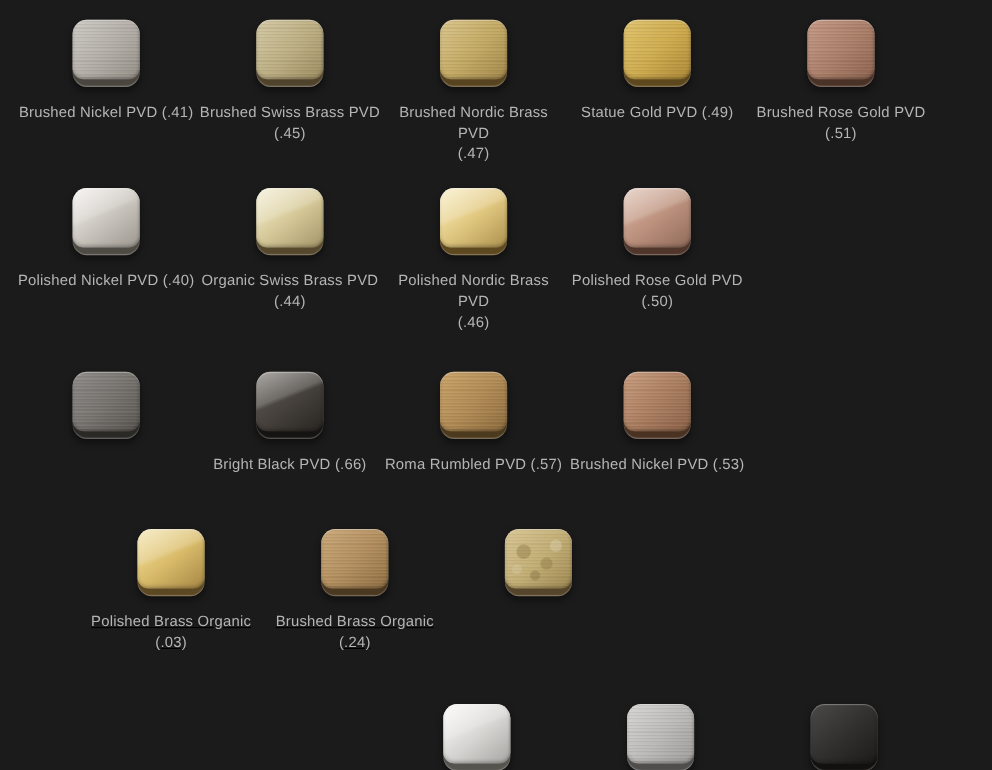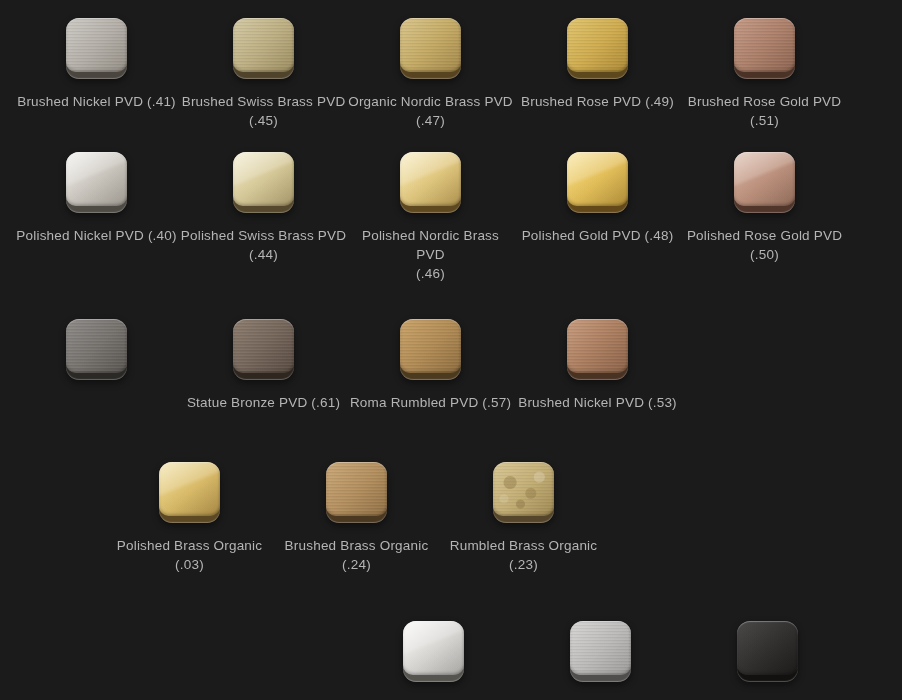--- a/index.html
+++ b/index.html
@@ -4,21 +4,21 @@
 <style>
   html,body{margin:0;padding:0;}
   body{
     width:902px;height:700px;overflow:hidden;
     background:var(--bg,#1b1b1c);
     font-family:"Liberation Sans", sans-serif;
   }
   .wrap{width:902px;height:700px;padding-top:18px;box-sizing:border-box;}
   .row{display:flex;}
   .row-1,.row-2,.row-3{padding-left:13px;}
-  .row-4{padding-left:106px;}
+  .row-4{padding-left:72px;text-decoration:underline;}
   .row-5{padding-left:350px;}
   .row-1{margin-bottom:22px;}
   .row-2{margin-bottom:36px;}
   .row-3{margin-bottom:31px;}
   .row-4{margin-bottom:47px;}
   .cell{flex:0 0 167px;width:167px;text-align:center;cursor:pointer;}
   .swatch{
     position:relative;width:61px;height:61px;margin:0 auto 13px;
     border-radius:13px;background:var(--edge);
     box-shadow:inset 0 -1px 1px rgba(255,255,255,.28), 0 3px 7px rgba(0,0,0,.45);
@@ -73,63 +73,59 @@
     <div class="swatch f-brushed" style="--c1: #cdcac5; --c2: #b3aea7; --c3: #938d85; --edge: #4a463f;"></div>
     <div class="label">Brushed Nickel PVD (.41)</div>
   </div>
       <div class="cell">
     <div class="swatch f-brushed" style="--c1: #d3c9a4; --c2: #bcae82; --c3: #9c8c60; --edge: #4f432c;"></div>
     <div class="label">Brushed Swiss Brass PVD
 (.45)</div>
   </div>
       <div class="cell">
     <div class="swatch f-brushed" style="--c1: #d9c58b; --c2: #c3a964; --c3: #a2874a; --edge: #57431f;"></div>
-    <div class="label">Organic Nordic Brass PVD
+    <div class="label">Brushed Nordic Brass PVD
 (.47)</div>
   </div>
       <div class="cell">
     <div class="swatch f-brushed" style="--c1: #e0c46e; --c2: #ceab4e; --c3: #ab8836; --edge: #5d471c;"></div>
-    <div class="label">Brushed Rose PVD (.49)</div>
+    <div class="label">Statue Gold PVD (.49)</div>
   </div>
       <div class="cell">
     <div class="swatch f-brushed" style="--c1: #c49a86; --c2: #ab7f69; --c3: #8c6350; --edge: #4b3226;"></div>
     <div class="label">Brushed Rose Gold PVD (.51)</div>
   </div>
     </div>
   <div class="row row-2">
       <div class="cell">
     <div class="swatch f-polished" style="--c1: #eceae6; --c2: #c9c4bc; --c3: #a8a29a; --edge: #4e4a44;"></div>
     <div class="label">Polished Nickel PVD (.40)</div>
   </div>
       <div class="cell">
     <div class="swatch f-polished" style="--c1: #eee6c2; --c2: #d5c795; --c3: #b0a070; --edge: #55482c;"></div>
-    <div class="label">Polished Swiss Brass PVD
+    <div class="label">Organic Swiss Brass PVD
 (.44)</div>
   </div>
       <div class="cell">
     <div class="swatch f-polished" style="--c1: #f5e5ac; --c2: #e0c67c; --c3: #b99c54; --edge: #5e481f;"></div>
     <div class="label">Polished Nordic Brass PVD
 (.46)</div>
-  </div>
-      <div class="cell">
-    <div class="swatch f-polished" style="--c1: #f5da7d; --c2: #e2bd55; --c3: #b9953c; --edge: #63491a;"></div>
-    <div class="label">Polished Gold PVD (.48)</div>
   </div>
       <div class="cell">
     <div class="swatch f-polished" style="--c1: #d2ab97; --c2: #bb8f7a; --c3: #9a7260; --edge: #4f352a;"></div>
     <div class="label">Polished Rose Gold PVD (.50)</div>
   </div>
     </div>
   <div class="row row-3">
       <div class="cell">
     <div class="swatch f-brushed" style="--c1: #8e8b88; --c2: #76726e; --c3: #585450; --edge: #2b2926;"></div>
   </div>
       <div class="cell">
-    <div class="swatch f-brushed" style="--c1: #8d7d6f; --c2: #74655a; --c3: #574a40; --edge: #2e261f;"></div>
-    <div class="label">Statue Bronze PVD (.61)</div>
+    <div class="swatch f-polished" style="--c1: #55504a; --c2: #413c37; --c3: #2c2824; --edge: #161412;"></div>
+    <div class="label">Bright Black PVD (.66)</div>
   </div>
       <div class="cell">
     <div class="swatch f-brushed" style="--c1: #c9a369; --c2: #b08a54; --c3: #8d6c3e; --edge: #4c3a1f;"></div>
     <div class="label">Roma Rumbled PVD (.57)</div>
   </div>
       <div class="cell">
     <div class="swatch f-brushed" style="--c1: #c89c7e; --c2: #aa7d5f; --c3: #8a6147; --edge: #4a3223;"></div>
     <div class="label">Brushed Nickel PVD (.53)</div>
   </div>
     </div>
@@ -137,21 +133,20 @@
       <div class="cell">
     <div class="swatch f-polished" style="--c1: #eed98f; --c2: #d9ba66; --c3: #b2914a; --edge: #5c4823;"></div>
     <div class="label">Polished Brass Organic (.03)</div>
   </div>
       <div class="cell">
     <div class="swatch f-brushed" style="--c1: #caa878; --c2: #b28e5e; --c3: #8f6f44; --edge: #4a3820;"></div>
     <div class="label">Brushed Brass Organic (.24)</div>
   </div>
       <div class="cell">
     <div class="swatch f-mottled" style="--c1: #d8c795; --c2: #c2ad74; --c3: #9e8853; --edge: #55452a;"></div>
-    <div class="label">Rumbled Brass Organic (.23)</div>
   </div>
     </div>
   <div class="row row-5">
       <div class="cell">
     <div class="swatch f-polished" style="--c1: #f5f4f2; --c2: #d8d6d3; --c3: #b4b2ae; --edge: #56544f;"></div>
     <div class="label">Durobrite Chrome (.01)</div>
   </div>
       <div class="cell">
     <div class="swatch f-brushed" style="--c1: #d6d5d4; --c2: #bcbab8; --c3: #9c9a98; --edge: #504e4c;"></div>
     <div class="label">Brushed Chrome (.28)</div>

